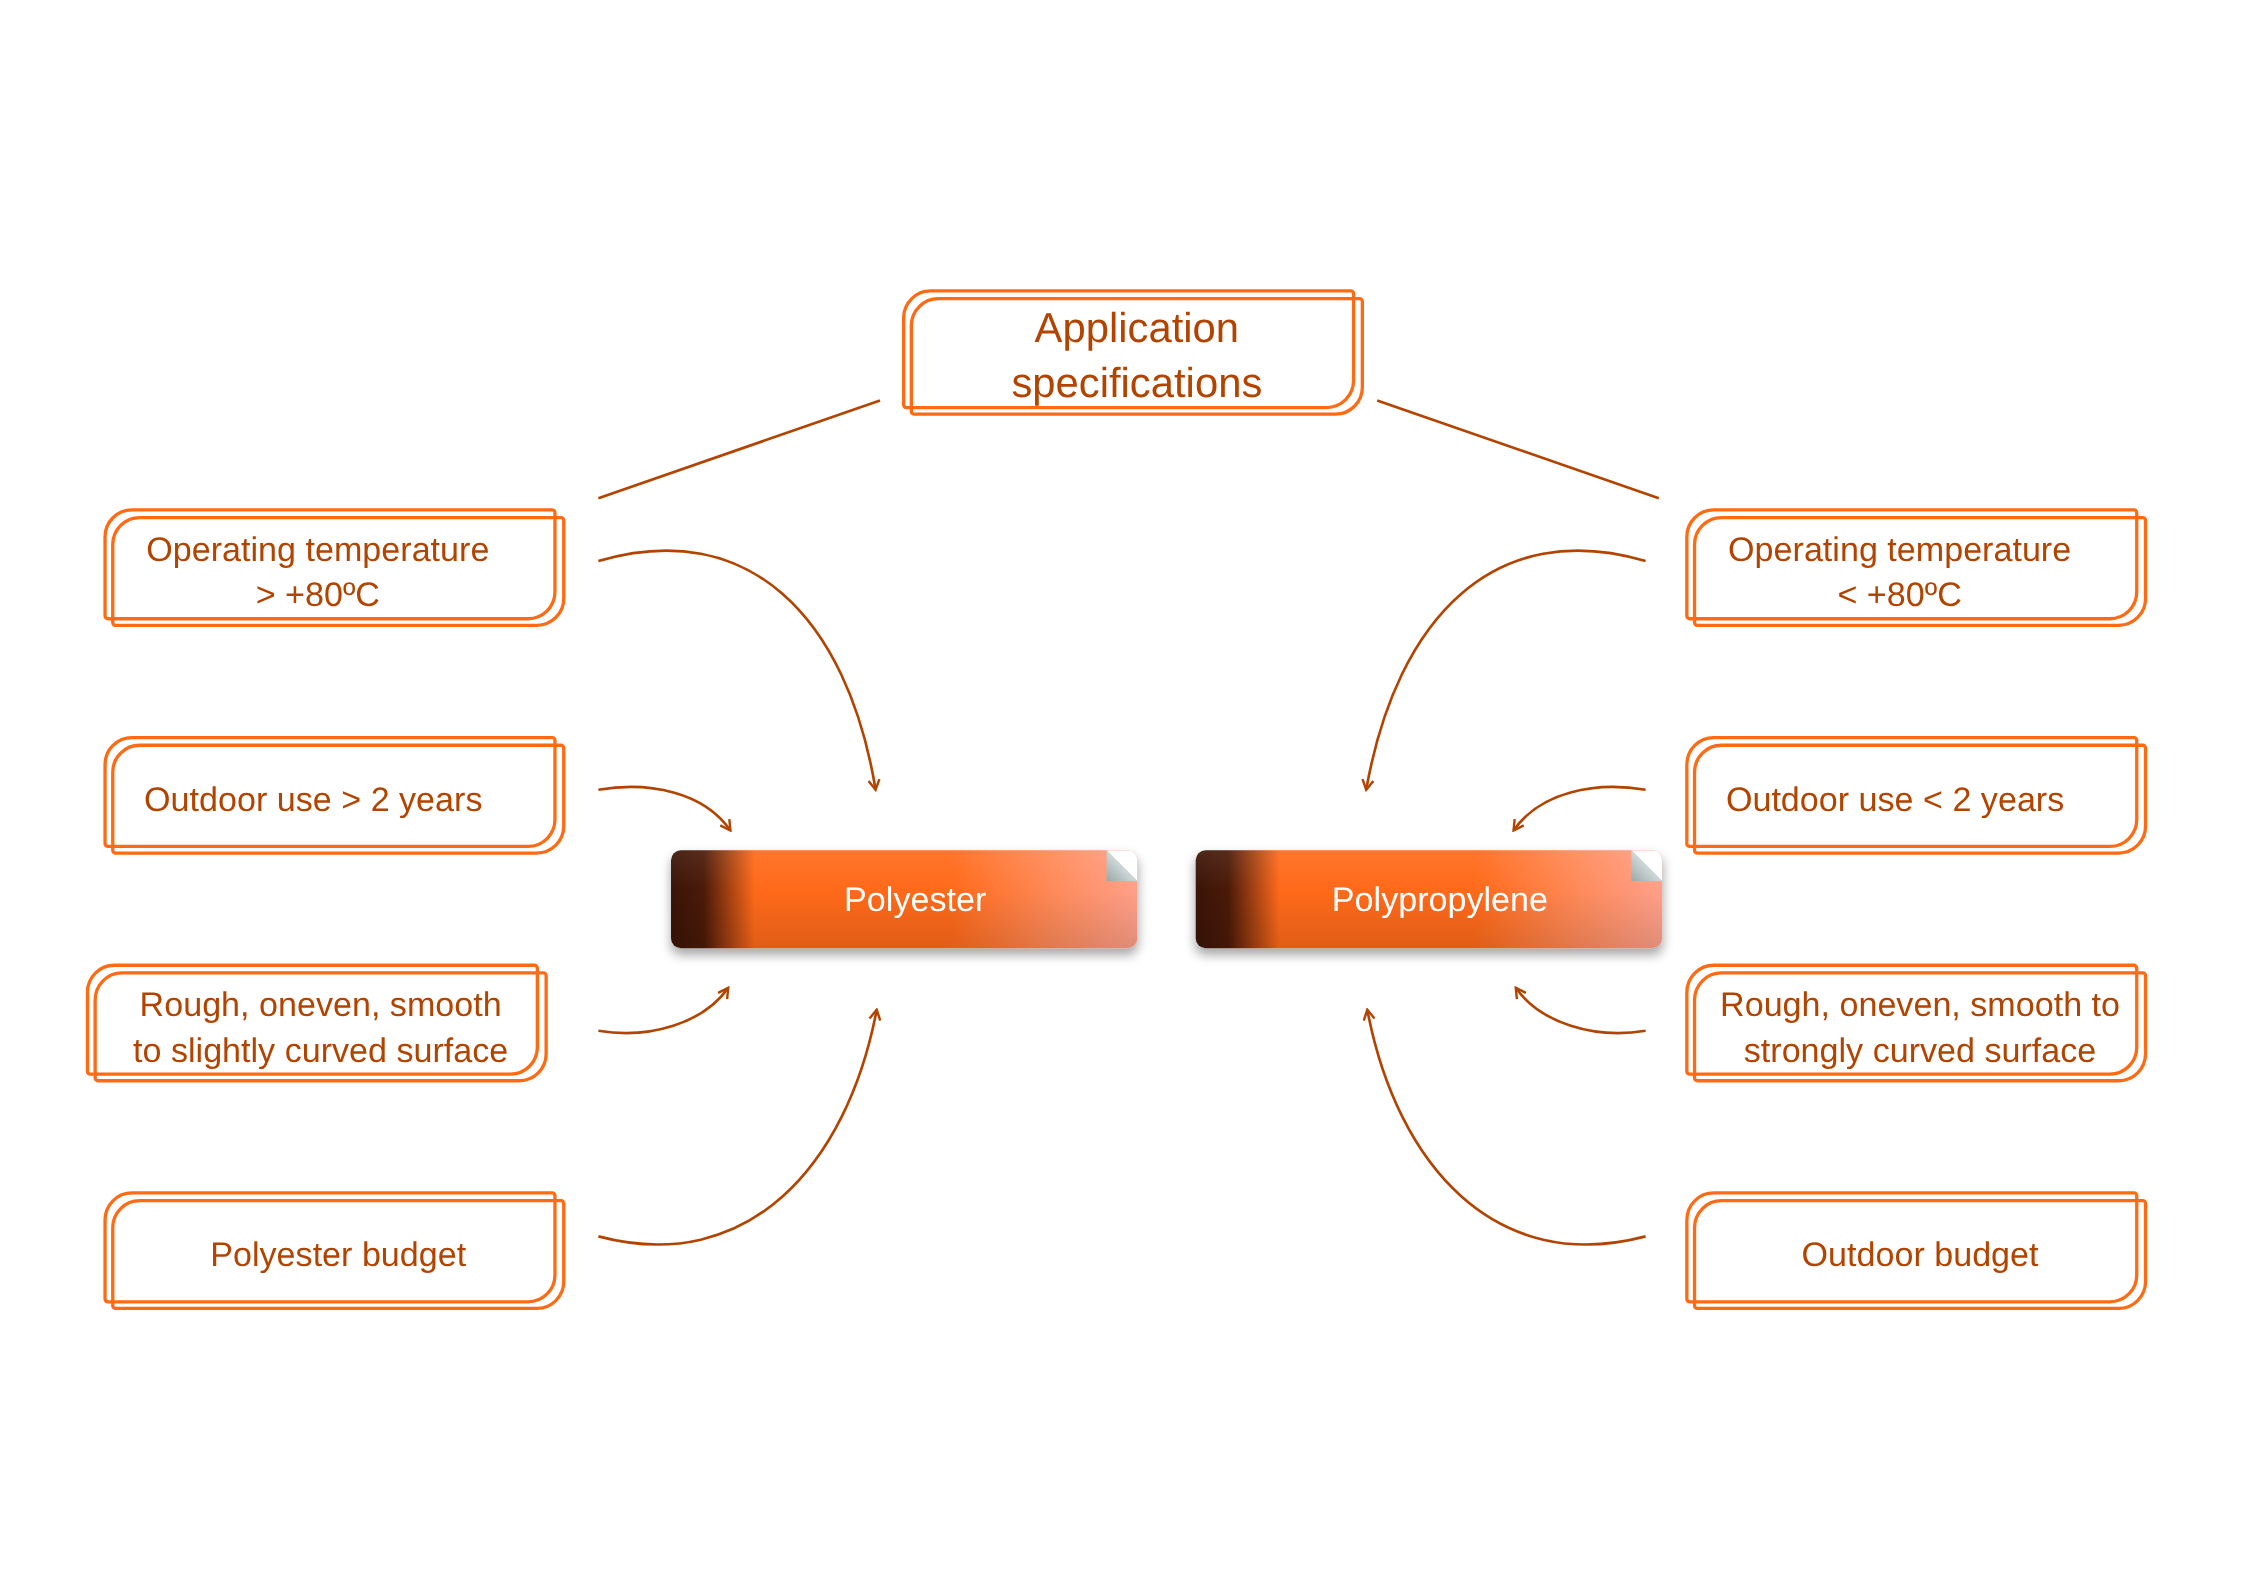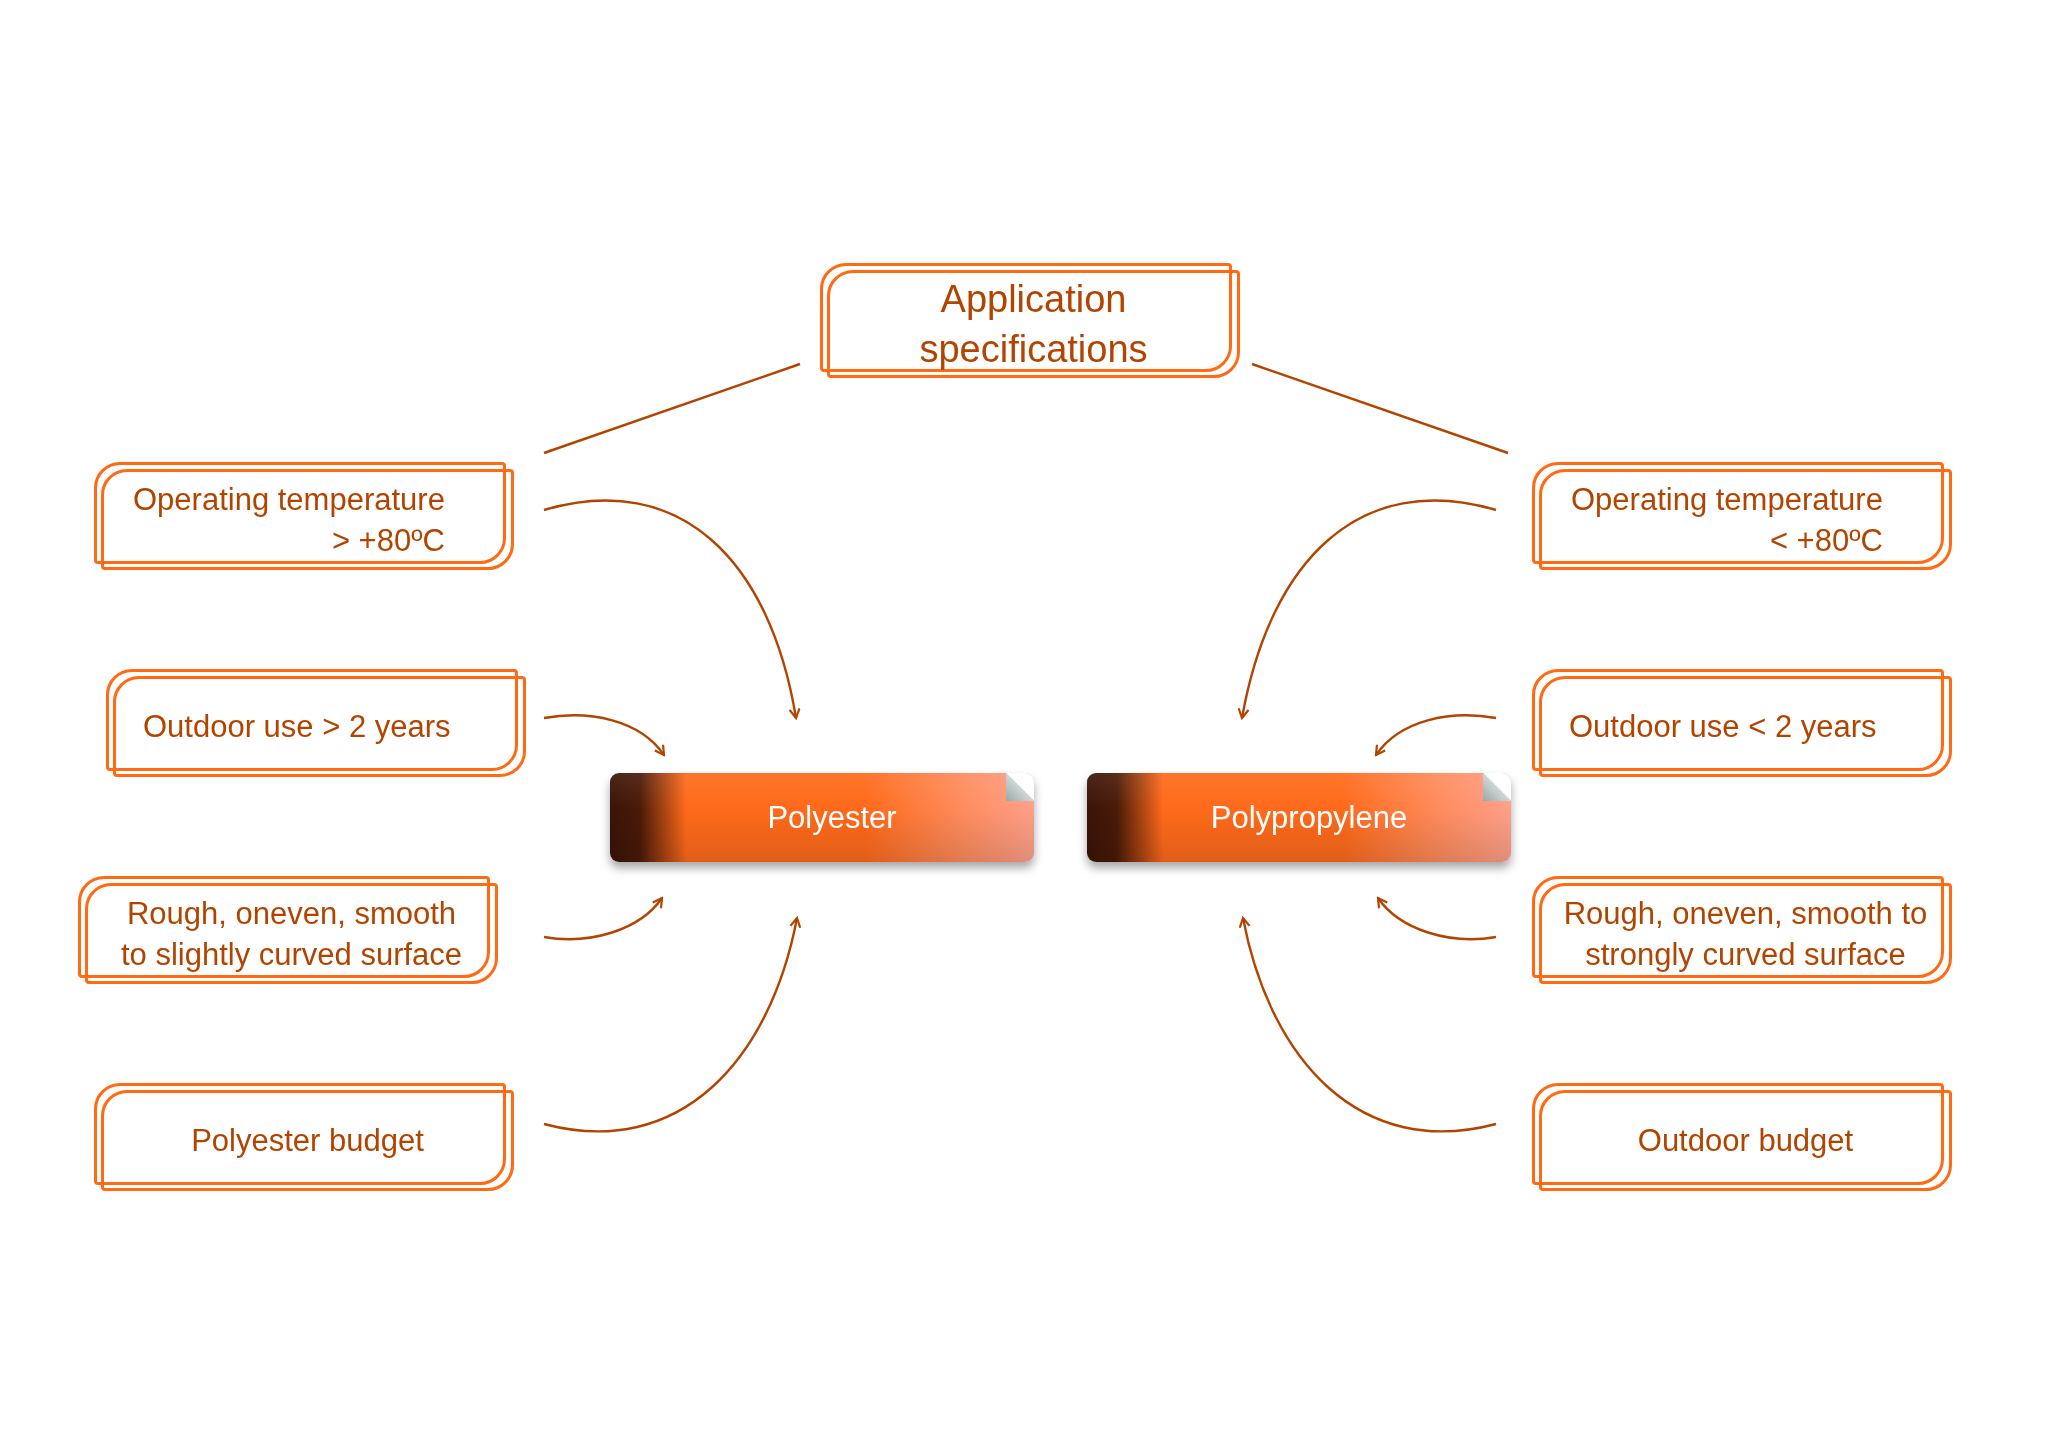--- a/index.html
+++ b/index.html
@@ -3,21 +3,21 @@
 <meta charset="utf-8">
 <style>
   html, body { margin:0; padding:0; background:#ffffff; }
   body { width:2047px; height:1448px; position:relative; overflow:hidden; font-family:"Liberation Sans", sans-serif; }
   svg.connectors { position:absolute; left:0; top:0; width:2047px; height:1448px; }
   .box { position:absolute; width:420px; height:108px; }
   .box .frame { position:absolute; border:3px solid #ff6a13; border-radius:4px 4px 26px 4px; box-sizing:border-box; }
   .box .f1 { left:0; top:0; width:412px; height:102px; border-radius:26px 4px 26px 4px; }
   .box .f2 { left:7px; top:7px; width:413px; height:101px; border-radius:26px 4px 26px 4px; }
   .box .label { position:absolute; left:7px; top:7px; width:413px; height:101px; display:flex; align-items:center; justify-content:center; text-align:center; color:#b34400; font-size:31px; line-height:41px; white-space:pre-line; box-sizing:border-box; }
-  .box .label.left { justify-content:flex-start; text-align:right; padding-left:32px; }
+  .box .label.left { justify-content:flex-start; text-align:center; padding-left:32px; }
   .top-box { width:420px; height:115px; }
   .top-box .f1 { height:109px; }
   .top-box .f2 { height:108px; }
   .top-box .label { height:108px; font-size:38px; line-height:50px; }
   .badge { position:absolute; width:424px; height:89px; border-radius:9px;
     background: linear-gradient(90deg, #3a1407 0%, #4b1a08 7%, #ff6a1a 18%, #ff6a1a 60%, #ff8a5a 82%, #ffa08a 100%);
     box-shadow: 0 6px 10px rgba(0,0,0,0.35);
     overflow:hidden; }
   .badge::before { content:""; position:absolute; left:0; right:0; top:0; height:100%;
     background: linear-gradient(180deg, rgba(255,255,255,0.08) 0%, rgba(0,0,0,0) 40%, rgba(0,0,0,0.12) 100%); }
@@ -58,21 +58,21 @@
   <div class="label">Application
 specifications</div>
 </div>
 
 <div class="box" style="left:94px; top:462px;">
   <div class="frame f1"></div>
   <div class="frame f2"></div>
   <div class="label left">Operating temperature
  &gt; +80ºC</div>
 </div>
-<div class="box" style="left:106px; top:669px;">
+<div class="box" style="left:94px; top:669px;">
   <div class="frame f1"></div>
   <div class="frame f2"></div>
   <div class="label left" style="padding-left:30px;">Outdoor use &gt; 2 years</div>
 </div>
 <div class="box" style="left:78px; top:876px;">
   <div class="frame f1"></div>
   <div class="frame f2"></div>
   <div class="label">Rough, oneven, smooth
 to slightly curved surface</div>
 </div>

